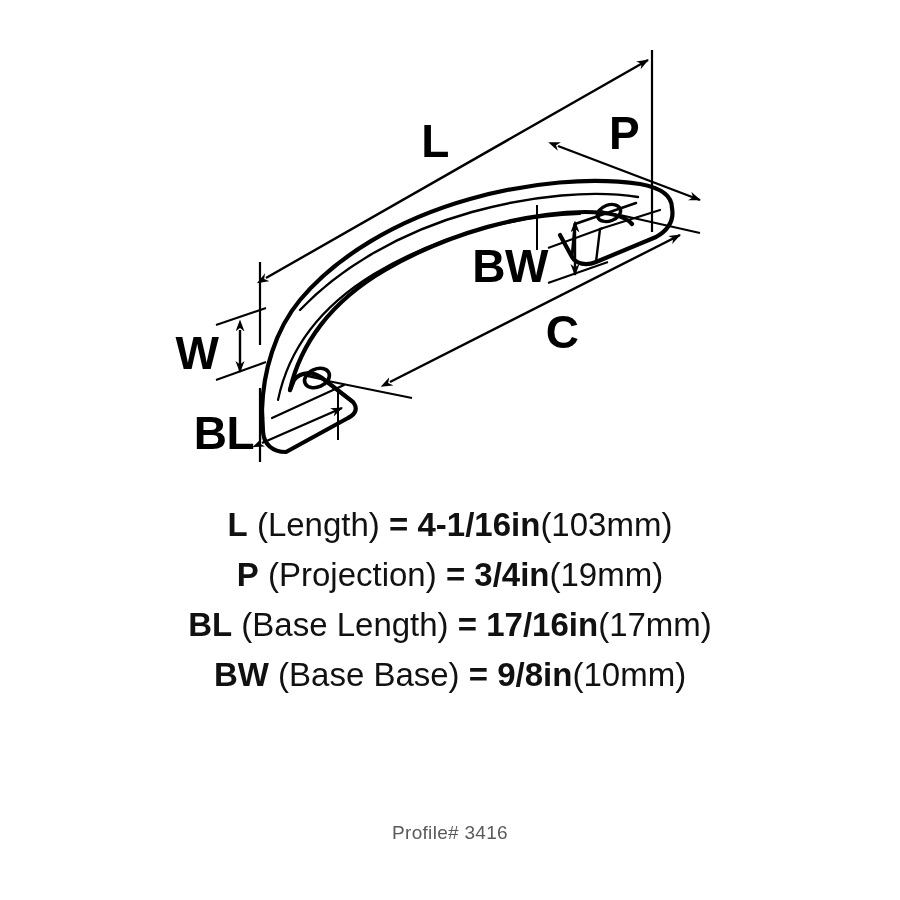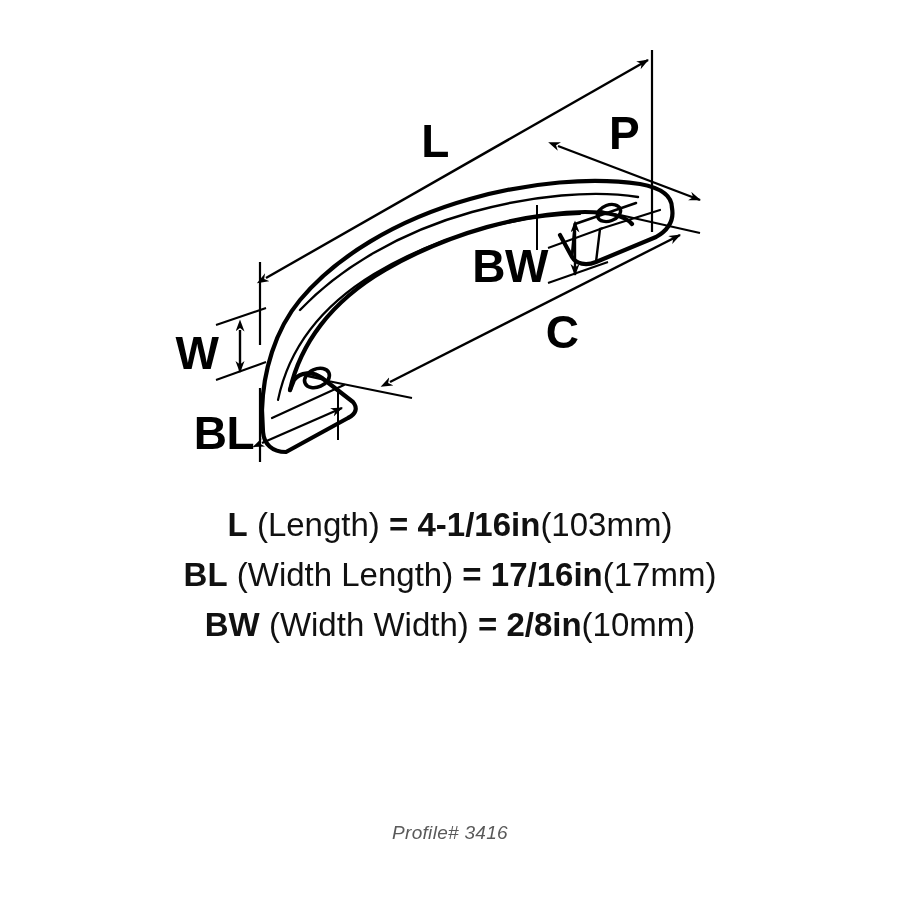--- a/index.html
+++ b/index.html
@@ -81,21 +81,20 @@
   #profile-line {
     position: absolute;
     left: 0;
     top: 822px;
     width: 900px;
     text-align: center;
     font-size: 19px;
     color: #5a5a5a;
     font-family: "Liberation Sans", sans-serif;
     letter-spacing: 0.3px;
-    font-style: italic;
   }
 </style>
 </head>
 <body>
 
 <div id="page">
 
   <div id="drawing-area">
     <svg id="drawing-svg" viewBox="0 0 900 490" xmlns="http://www.w3.org/2000/svg">
       <defs>
@@ -211,32 +210,38 @@
   <div id="spec-list" style="top:500px;">
 
     <div class="spec-line">
       <span class="spec-code">L</span>
       <span class="spec-name">(Length)</span>
       <span class="spec-eq">=</span>
       <span class="spec-imperial">4-1/16in</span><span class="spec-metric">(103mm)</span>
     </div>
 
 
+    <div class="spec-line">
+      <span class="spec-code">P</span>
+      <span class="spec-name">(Projection)</span>
+      <span class="spec-eq">=</span>
+      <span class="spec-imperial">3/4in</span><span class="spec-metric">(19mm)</span>
+    </div>
 
 
     <div class="spec-line">
       <span class="spec-code">BL</span>
-      <span class="spec-name">(Width Length)</span>
+      <span class="spec-name">(Base Length)</span>
       <span class="spec-eq">=</span>
       <span class="spec-imperial">17/16in</span><span class="spec-metric">(17mm)</span>
     </div>
 
     <div class="spec-line">
       <span class="spec-code">BW</span>
-      <span class="spec-name">(Width Width)</span>
-      <span class="spec-eq">=</span>
-      <span class="spec-imperial">2/8in</span><span class="spec-metric">(10mm)</span>
+      <span class="spec-name">(Base Base)</span>
+      <span class="spec-eq">=</span>
+      <span class="spec-imperial">9/8in</span><span class="spec-metric">(10mm)</span>
     </div>
   </div>
 
   <div id="profile-line">Profile# 3416</div>
 
 </div>
 
 </body></html>

